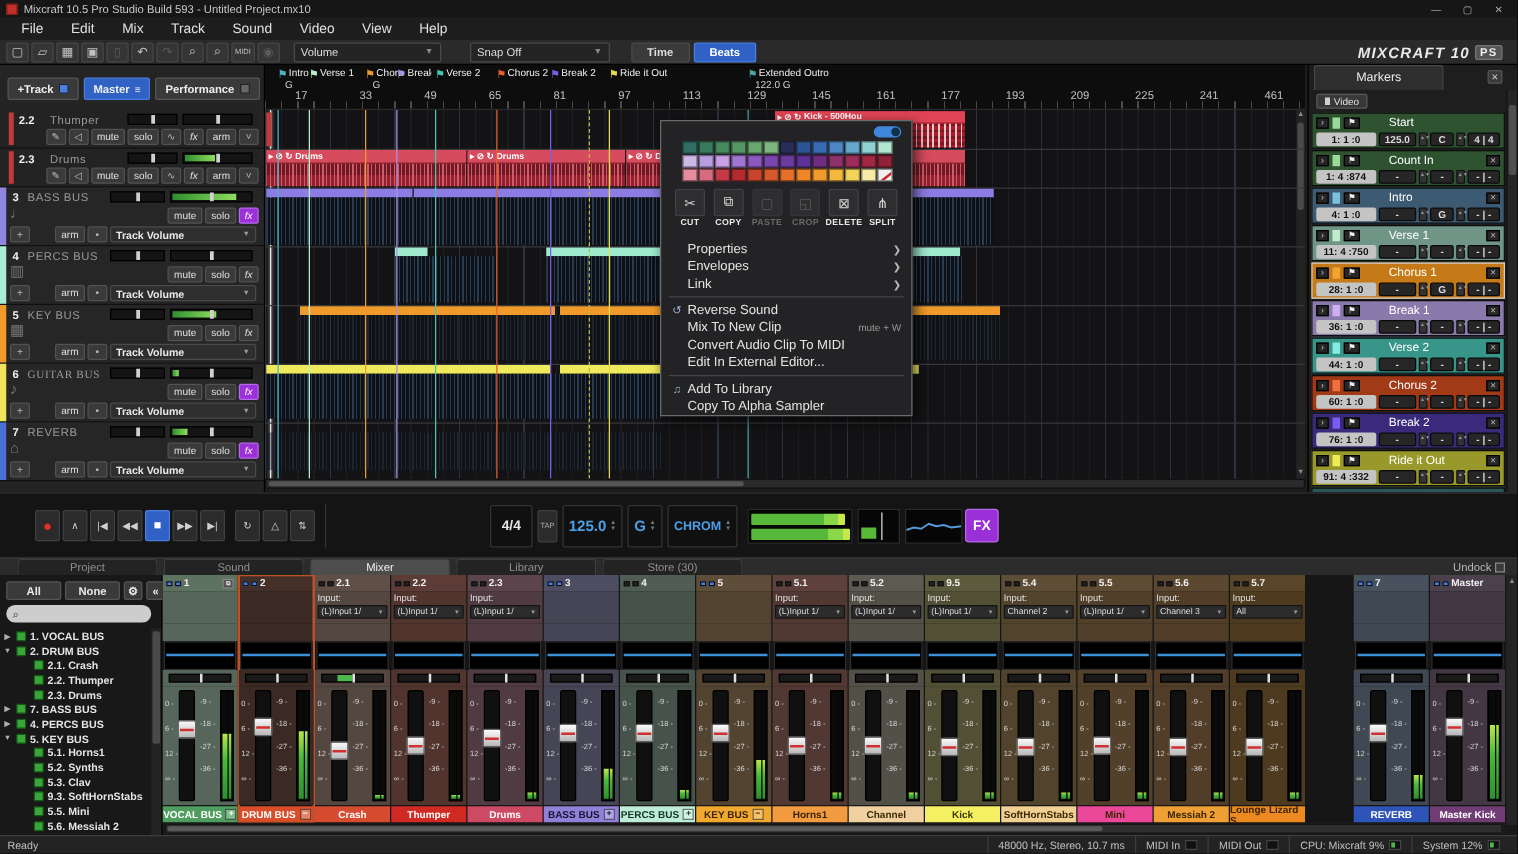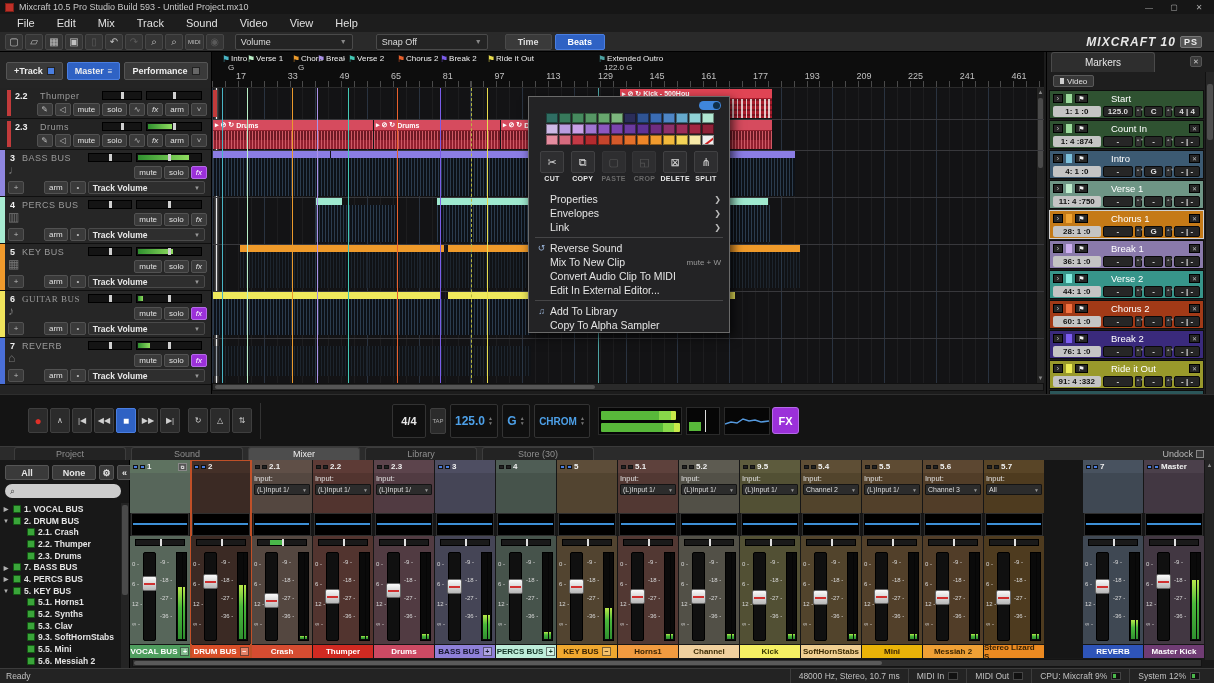--- a/index.html
+++ b/index.html
@@ -1449,21 +1449,21 @@
               <div style="position: absolute; left: 30px; top: 10px;">-9 -</div>
               <div style="position: absolute; left: 30px; top: 28px;">-18 -</div>
               <div style="position: absolute; left: 30px; top: 46px;">-27 -</div>
               <div style="position: absolute; left: 30px; top: 64px;">-36 -</div>
             </div>
             <div class="f-meter">
               <div class="fill" style="height: 6%;"></div>
               <div class="dv"></div>
             </div>
           </div>
-          <div class="s-label" style="background: #eab308; color: rgb(58, 36, 4);">
+          <div class="s-label" style="background: #ec4899; color: rgb(58, 36, 4);">
             <div>Mini</div>
           </div>
         </div>
         <div class="strip" style="left: 793px;">
           <div class="s-head" style="background: rgb(92, 71, 49);">
             <div class="led"></div>
             <div class="led"></div>
             <div>5.6</div>
           </div>
           <div class="s-input" style="background: rgb(81, 61, 40);">
@@ -1540,21 +1540,21 @@
               <div style="position: absolute; left: 30px; top: 28px;">-18 -</div>
               <div style="position: absolute; left: 30px; top: 46px;">-27 -</div>
               <div style="position: absolute; left: 30px; top: 64px;">-36 -</div>
             </div>
             <div class="f-meter">
               <div class="fill" style="height: 6%;"></div>
               <div class="dv"></div>
             </div>
           </div>
           <div class="s-label" style="background: rgb(236, 138, 33); color: rgb(58, 36, 4);">
-            <div>Stereo Lizard S..</div>
+            <div>Lounge Lizard S..</div>
           </div>
         </div>
         <div class="strip" style="left: 953px;">
           <div class="s-head" style="background: rgb(72, 82, 95);">
             <div class="led on"></div>
             <div class="led on"></div>
             <div>7</div>
           </div>
           <div class="s-input" style="background: rgb(63, 72, 83);"></div>
           <div class="s-blank" style="background: rgb(63, 72, 83);"></div>

